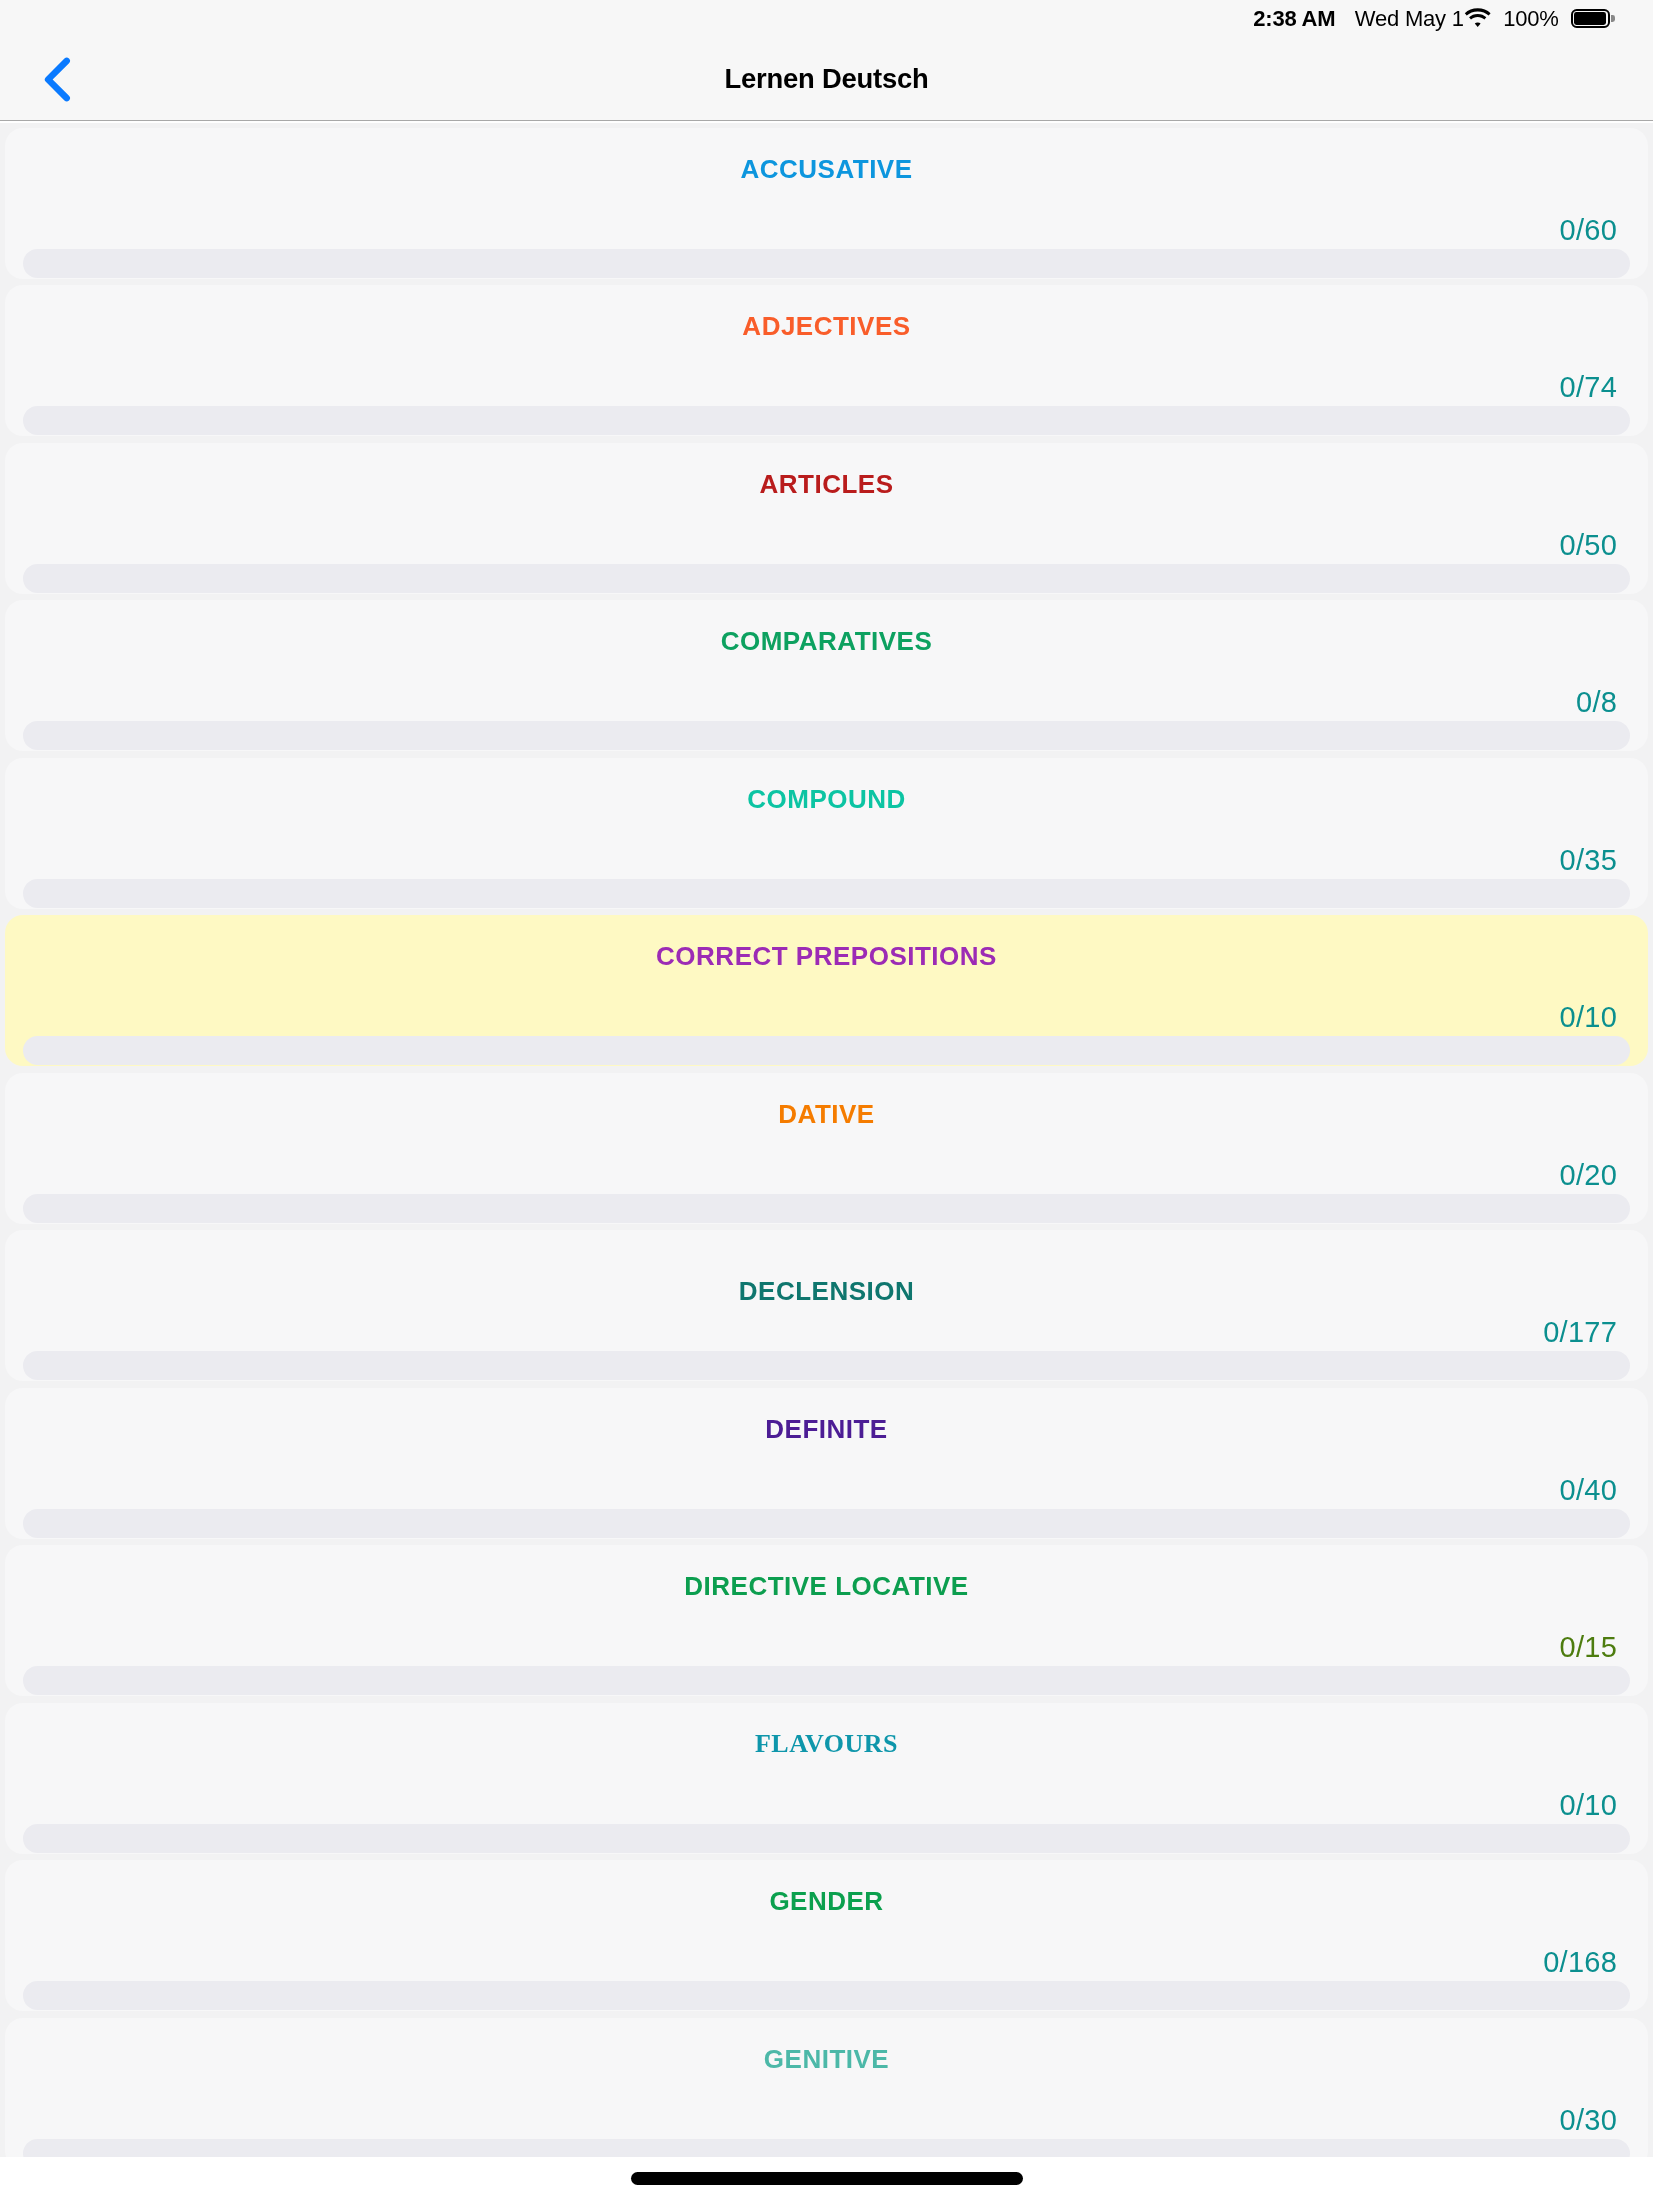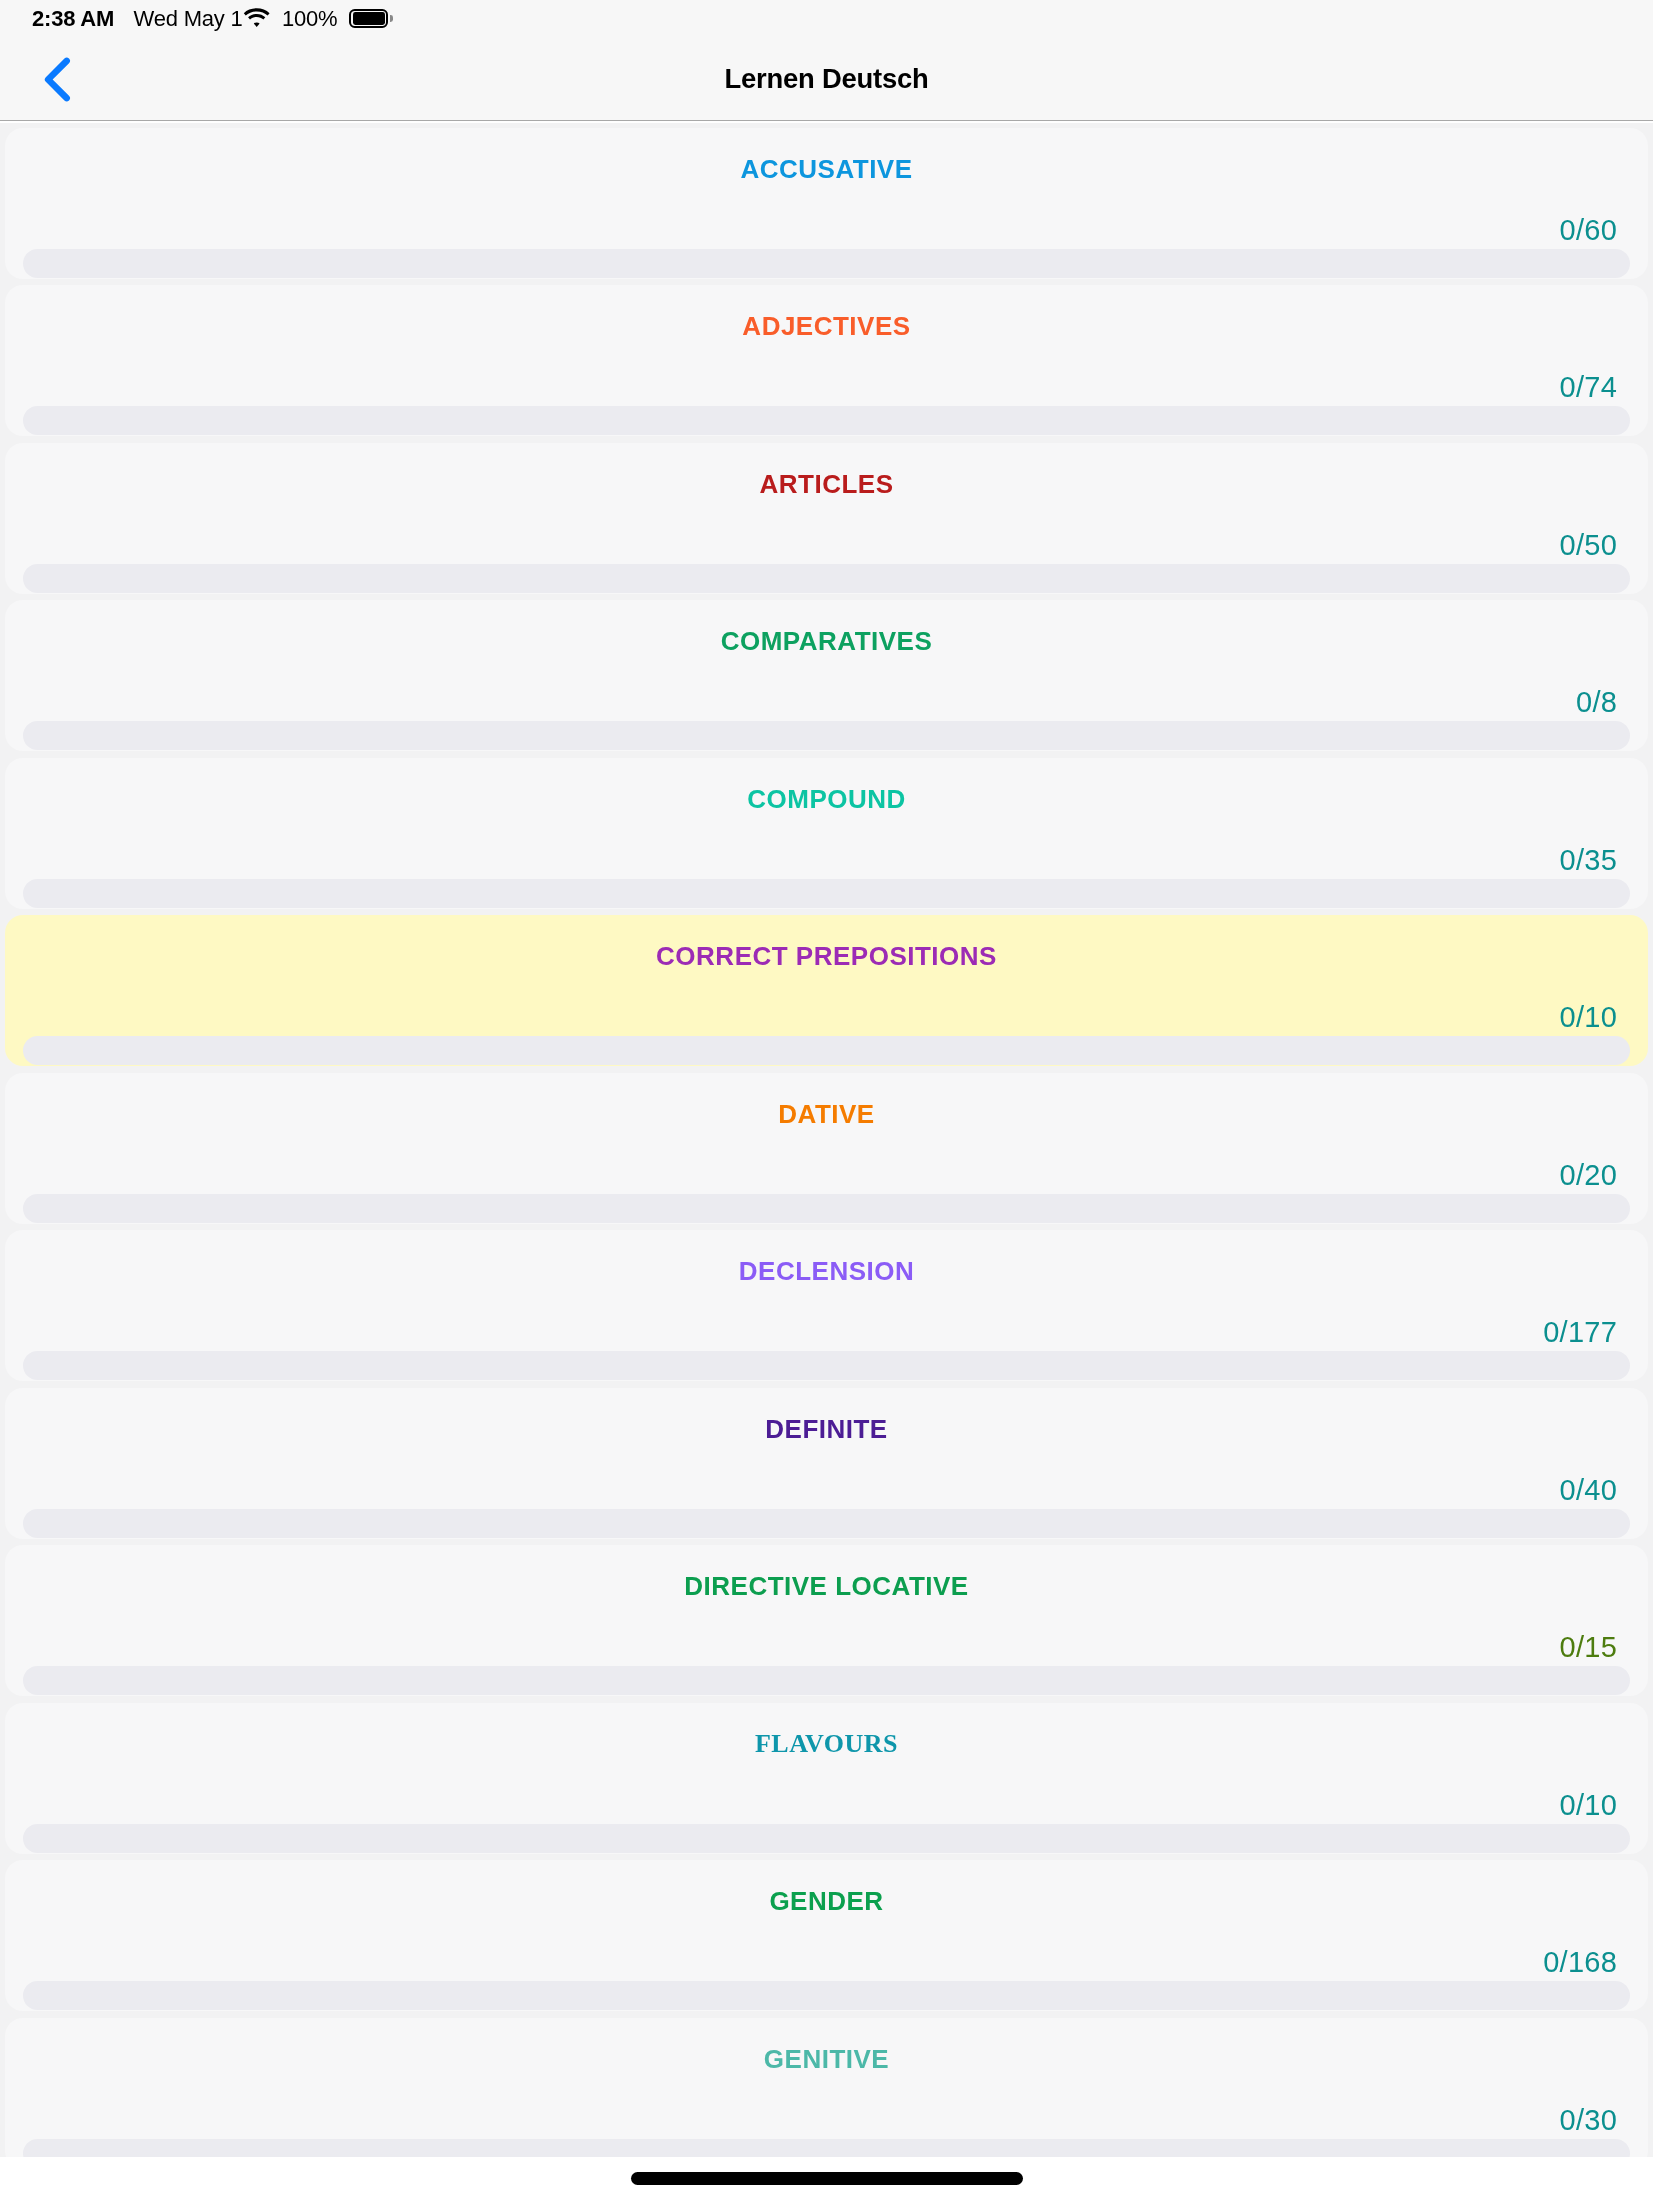--- a/index.html
+++ b/index.html
@@ -10,21 +10,21 @@
     -webkit-font-smoothing:antialiased;
     overflow:hidden;
   }
 
   .screen { position:relative; width:1653px; height:2205px; background:#ffffff; }
 
   
   .status-bar {
     position:absolute; top:0; left:0; width:1653px; height:37px;
     background:#f7f7f7;
-    display:flex; align-items:center; justify-content:flex-start;
+    display:flex; align-items:center; justify-content:flex-end;
     padding:0 32px;
   }
   .status-left { display:flex; align-items:center; gap:19.4px; }
   .status-time {
     font-size:22px; font-weight:600; color:#000; letter-spacing:-0.2px;
   }
   .status-date {
     font-size:22px; font-weight:400; color:#000; letter-spacing:-0.2px;
   }
   .status-right { display:flex; align-items:center; gap:12px; padding-right:6.5px; }
@@ -187,21 +187,21 @@
         </div>
       </div>
       <div class="card" style="background: rgb(247, 247, 248);">
         <div class="card-title" style="color: rgb(245, 124, 0);">DATIVE</div>
         <div class="card-count" style="color: rgb(11, 143, 143);">0/20</div>
         <div class="progress-track" style="background: rgb(235, 235, 240);">
           <div class="progress-fill" style="width: 0%; background: rgb(245, 124, 0);"></div>
         </div>
       </div>
       <div class="card" style="background: rgb(247, 247, 248);">
-        <div class="card-title" style="color: #8b5cf6;">DECLENSION</div>
+        <div class="card-title" style="color: #0f766e; margin-top: 20px;">DECLENSION</div>
         <div class="card-count" style="color: rgb(11, 143, 143);">0/177</div>
         <div class="progress-track" style="background: rgb(235, 235, 240);">
           <div class="progress-fill" style="width: 0%; background: rgb(245, 124, 0);"></div>
         </div>
       </div>
       <div class="card" style="background: rgb(247, 247, 248);">
         <div class="card-title" style="color: #4c1d95;">DEFINITE</div>
         <div class="card-count" style="color: rgb(11, 143, 143);">0/40</div>
         <div class="progress-track" style="background: rgb(235, 235, 240);">
           <div class="progress-fill" style="width: 0%; background: rgb(236, 11, 85);"></div>

